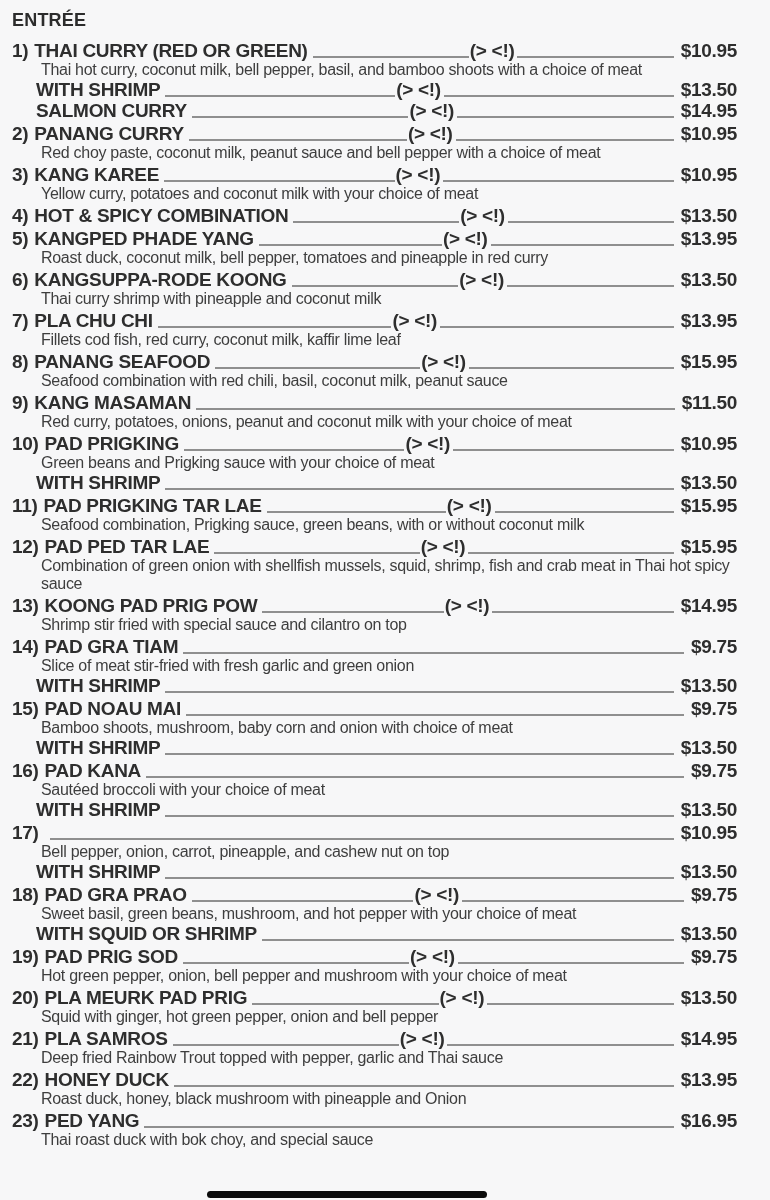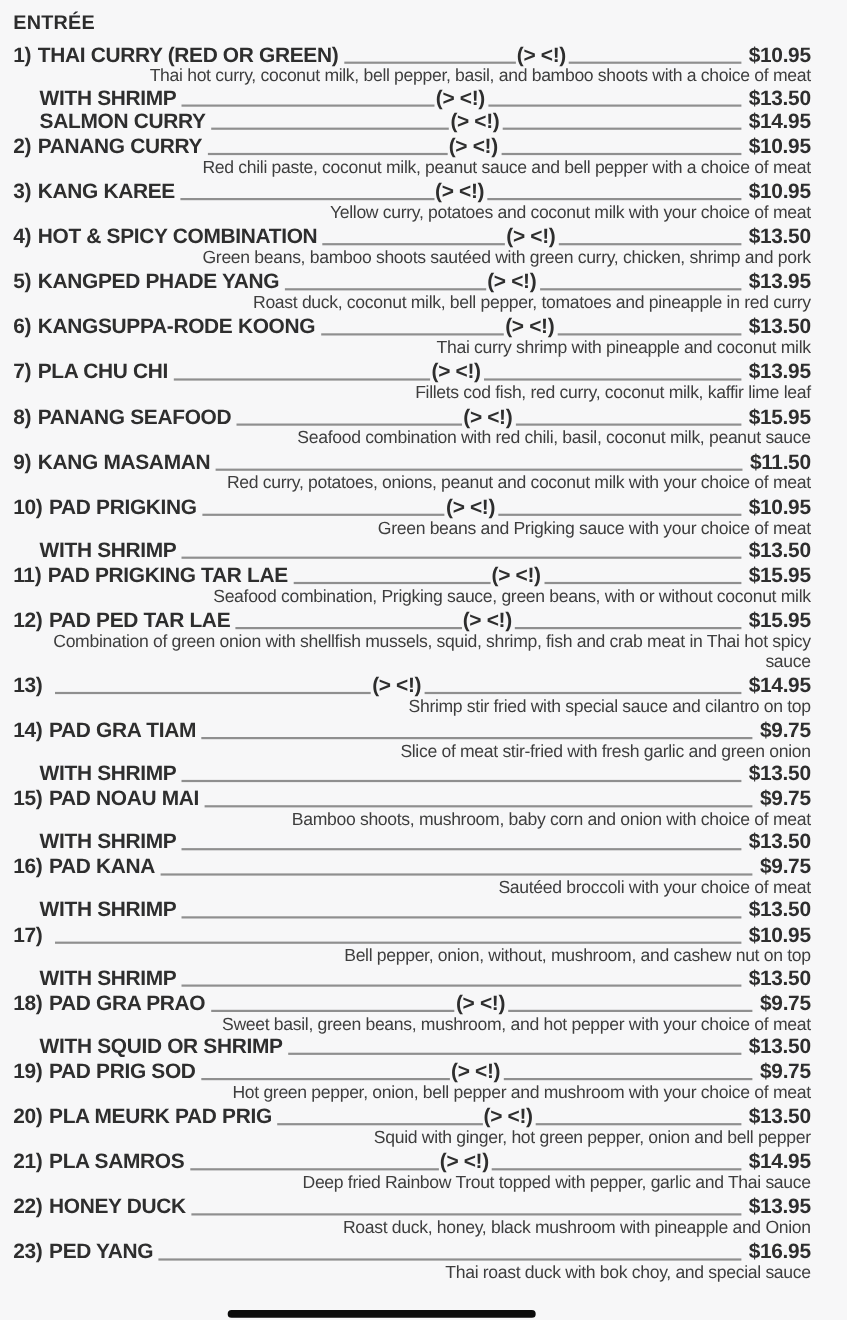--- a/index.html
+++ b/index.html
@@ -51,21 +51,20 @@
     margin: 0 3px 3px 5px;
   }
   .marker { margin: 0 -2px; }
   .price { margin-left: 4px; text-align: right; }
   .desc {
     font-size: 16px;
     line-height: 18px;
     letter-spacing: -0.3px;
     color: #3e3e3e;
     margin-left: 29px;
-    text-align: right;
   }
   .variant-row { margin-left: 24px; }
   .home-indicator {
     position: absolute;
     left: 207px;
     top: 1191px;
     width: 280px;
     height: 7px;
     border-radius: 4px;
     background: #0b0b0b;
@@ -109,21 +108,21 @@
 
   <div class="item">
     <div class="price-row">
       <span class="num">2)</span>
       <span class="nm">PANANG CURRY</span>
       <span class="leader"></span>
       <span class="marker">(&gt; &lt;!)</span>
       <span class="leader"></span>
       <span class="price">$10.95</span>
     </div>
-    <div class="desc">Red chili paste, coconut milk, peanut sauce and bell pepper with a choice of meat</div>
+    <div class="desc">Red choy paste, coconut milk, peanut sauce and bell pepper with a choice of meat</div>
     <div></div>
   </div>
 
   <div class="item">
     <div class="price-row">
       <span class="num">3)</span>
       <span class="nm">KANG KAREE</span>
       <span class="leader"></span>
       <span class="marker">(&gt; &lt;!)</span>
       <span class="leader"></span>
@@ -135,21 +134,20 @@
 
   <div class="item">
     <div class="price-row">
       <span class="num">4)</span>
       <span class="nm">HOT &amp; SPICY COMBINATION</span>
       <span class="leader"></span>
       <span class="marker">(&gt; &lt;!)</span>
       <span class="leader"></span>
       <span class="price">$13.50</span>
     </div>
-    <div class="desc">Green beans, bamboo shoots sautéed with green curry, chicken, shrimp and pork</div>
     <div></div>
   </div>
 
   <div class="item">
     <div class="price-row">
       <span class="num">5)</span>
       <span class="nm">KANGPED PHADE YANG</span>
       <span class="leader"></span>
       <span class="marker">(&gt; &lt;!)</span>
       <span class="leader"></span>
@@ -252,20 +250,21 @@
       <span class="leader"></span>
       <span class="price">$15.95</span>
     </div>
     <div class="desc">Combination of green onion with shellfish mussels, squid, shrimp, fish and crab meat in Thai hot spicy sauce</div>
     <div></div>
   </div>
 
   <div class="item">
     <div class="price-row">
       <span class="num">13)</span>
+      <span class="nm">KOONG PAD PRIG POW</span>
       <span class="leader"></span>
       <span class="marker">(&gt; &lt;!)</span>
       <span class="leader"></span>
       <span class="price">$14.95</span>
     </div>
     <div class="desc">Shrimp stir fried with special sauce and cilantro on top</div>
     <div></div>
   </div>
 
   <div class="item">
@@ -325,21 +324,21 @@
 </div>
   </div>
 
   <div class="item">
     <div class="price-row">
       <span class="num">17)</span>
       <span class="leader"></span>
 
       <span class="price">$10.95</span>
     </div>
-    <div class="desc">Bell pepper, onion, without, mushroom, and cashew nut on top</div>
+    <div class="desc">Bell pepper, onion, carrot, pineapple, and cashew nut on top</div>
     <div>
   <div class="price-row variant-row">
     <span class="nm">WITH SHRIMP</span>
     <span class="leader"></span>
 
     <span class="price">$13.50</span>
   </div>
 </div>
   </div>
 

